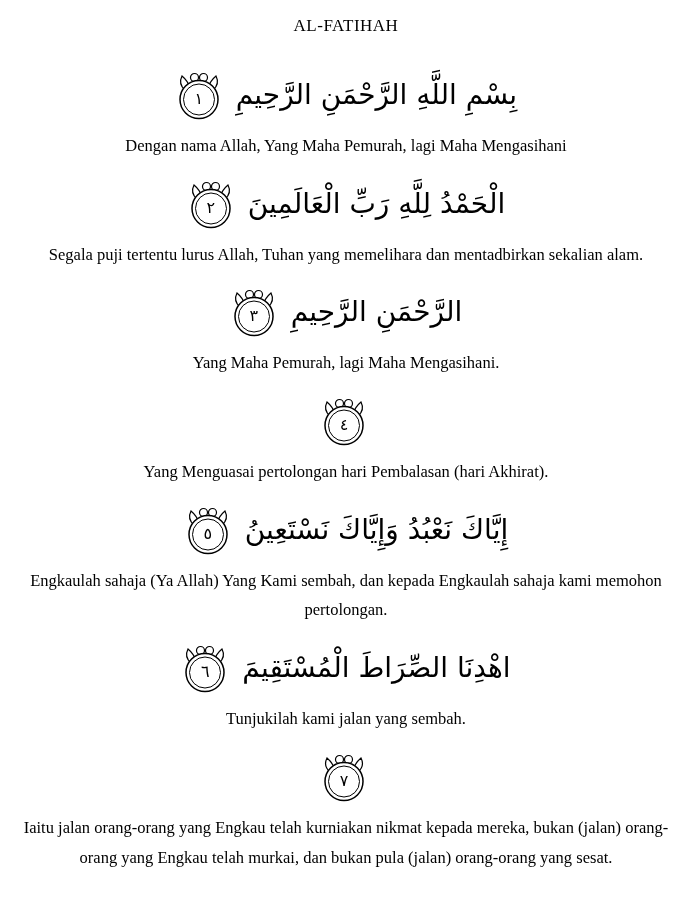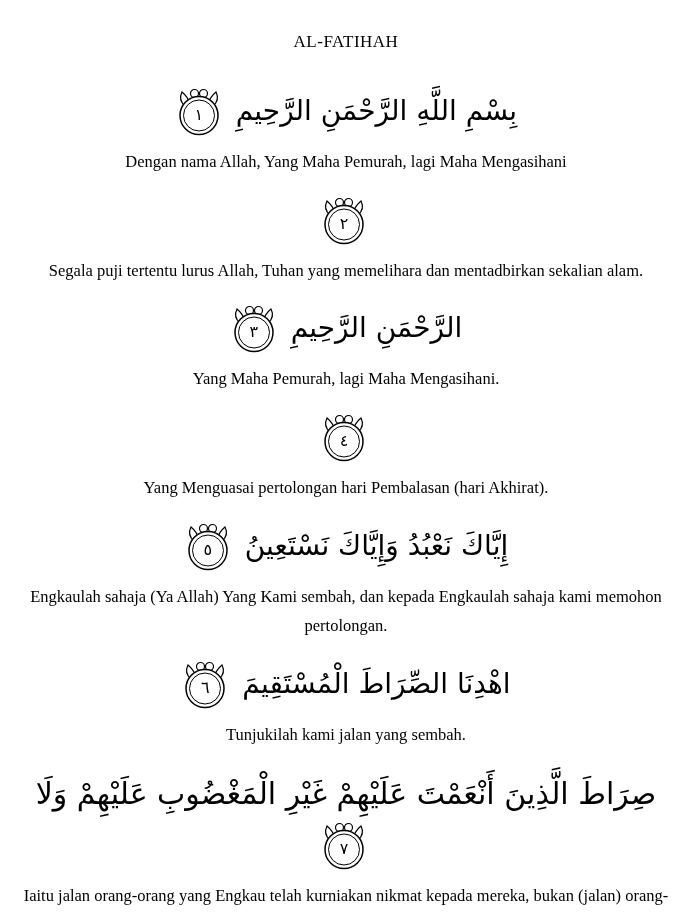--- a/index.html
+++ b/index.html
@@ -18,21 +18,21 @@
     min-height: 916px;
     padding: 10px 10px 8px;
     text-align: center;
     background: #ffffff;
   }
   .doc-title {
     font-family: "Liberation Serif", serif;
     font-size: 17px;
     font-weight: normal;
     letter-spacing: 0.5px;
-    margin: 22px 0 0 0;
+    margin: 6px 0 0 0;
   }
   .verse { margin-top: 18px; }
   .verse.first { margin-top: 34px; }
   .arabic-line {
     direction: rtl;
     unicode-bidi: embed;
     font-family: "DejaVu Sans", sans-serif;
     font-size: 28px;
     line-height: 1.75;
     color: #000;
@@ -88,20 +88,21 @@
           </g>
         </svg>
         <span class="ayah-num">١</span>
       </span>
     </div>
     <div class="translation">Dengan nama Allah, Yang Maha Pemurah, lagi Maha Mengasihani</div>
   </div>
 
   <div class="verse">
     <div class="arabic-line">
+      <span>الْحَمْدُ لِلَّهِ رَبِّ الْعَالَمِينَ</span>
       <span class="ayah-marker">
         <svg width="44" height="50" viewBox="0 0 44 50">
           <g fill="#ffffff" stroke="#000000">
             <path d="M8 19 Q1 13 5 5 Q11 10 13 17 Z" stroke-width="1.2"></path>
             <path d="M36 19 Q43 13 39 5 Q33 10 31 17 Z" stroke-width="1.2"></path>
             <circle cx="17.5" cy="6.5" r="4" stroke-width="1.2"></circle>
             <circle cx="26.5" cy="6.5" r="4" stroke-width="1.2"></circle>
             <circle cx="22" cy="28.5" r="19" stroke-width="1.5"></circle>
             <circle cx="22" cy="28.5" r="15.5" fill="none" stroke-width="1"></circle>
           </g>
@@ -185,23 +186,20 @@
             <circle cx="22" cy="28.5" r="15.5" fill="none" stroke-width="1"></circle>
           </g>
         </svg>
         <span class="ayah-num">٦</span>
       </span>
     </div>
     <div class="translation">Tunjukilah kami jalan yang sembah.</div>
   </div>
 
   <div class="verse">
-    <div class="arabic-line wide">
-      <span>صِرَاطَ الَّذِينَ أَنْعَمْتَ عَلَيْهِمْ غَيْرِ الْمَغْضُوبِ عَلَيْهِمْ وَلَا</span>
-    </div>
     <div class="arabic-line">
       <span class="ayah-marker">
         <svg width="44" height="50" viewBox="0 0 44 50">
           <g fill="#ffffff" stroke="#000000">
             <path d="M8 19 Q1 13 5 5 Q11 10 13 17 Z" stroke-width="1.2"></path>
             <path d="M36 19 Q43 13 39 5 Q33 10 31 17 Z" stroke-width="1.2"></path>
             <circle cx="17.5" cy="6.5" r="4" stroke-width="1.2"></circle>
             <circle cx="26.5" cy="6.5" r="4" stroke-width="1.2"></circle>
             <circle cx="22" cy="28.5" r="19" stroke-width="1.5"></circle>
             <circle cx="22" cy="28.5" r="15.5" fill="none" stroke-width="1"></circle>

